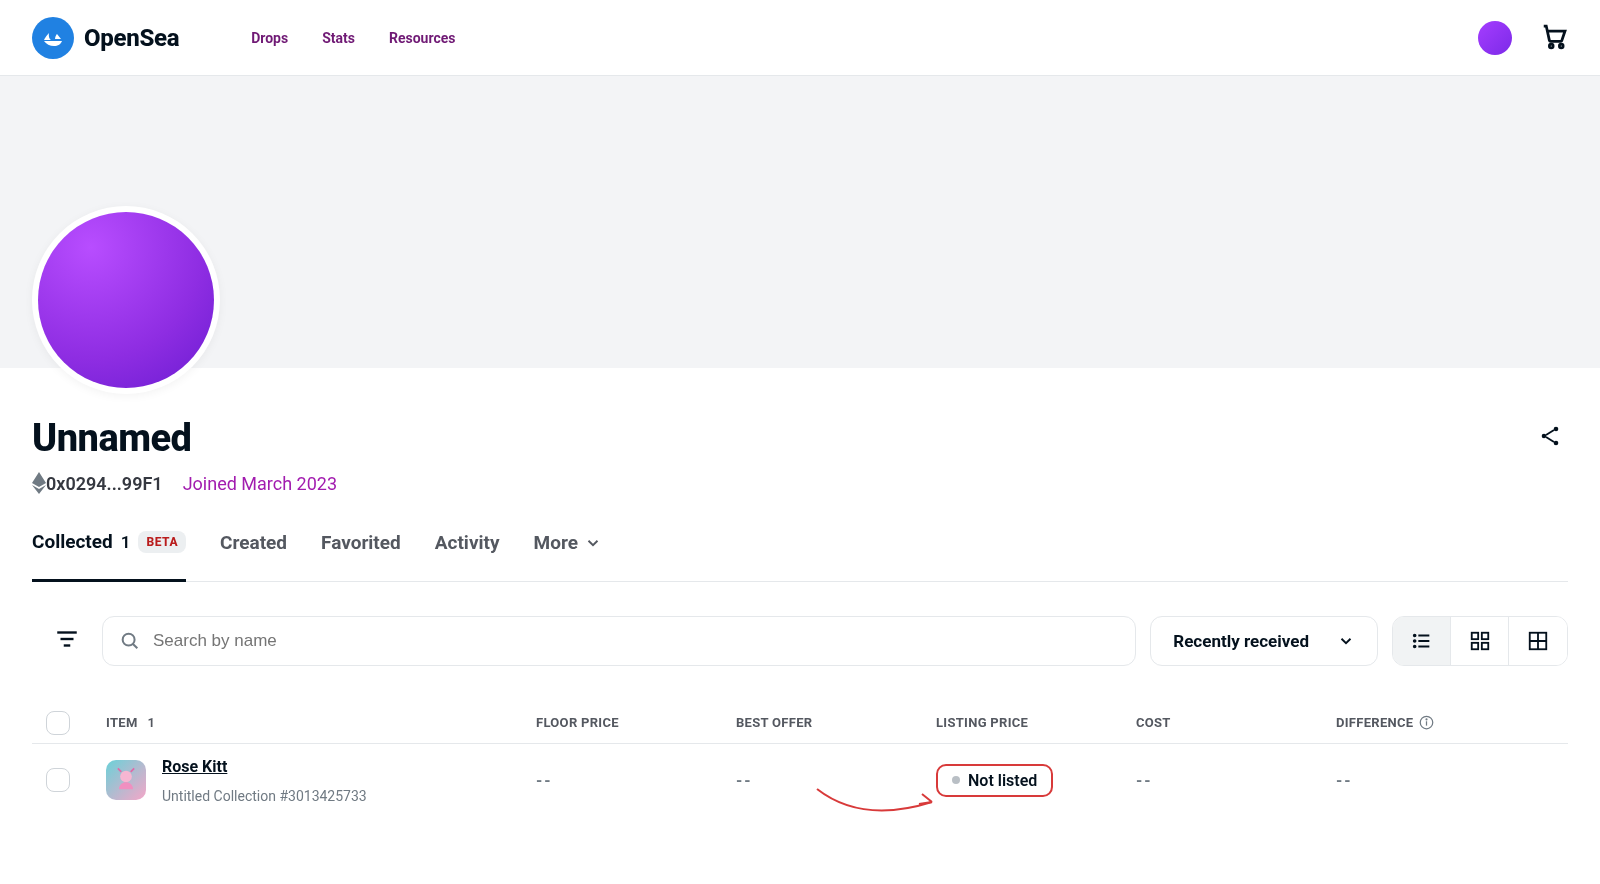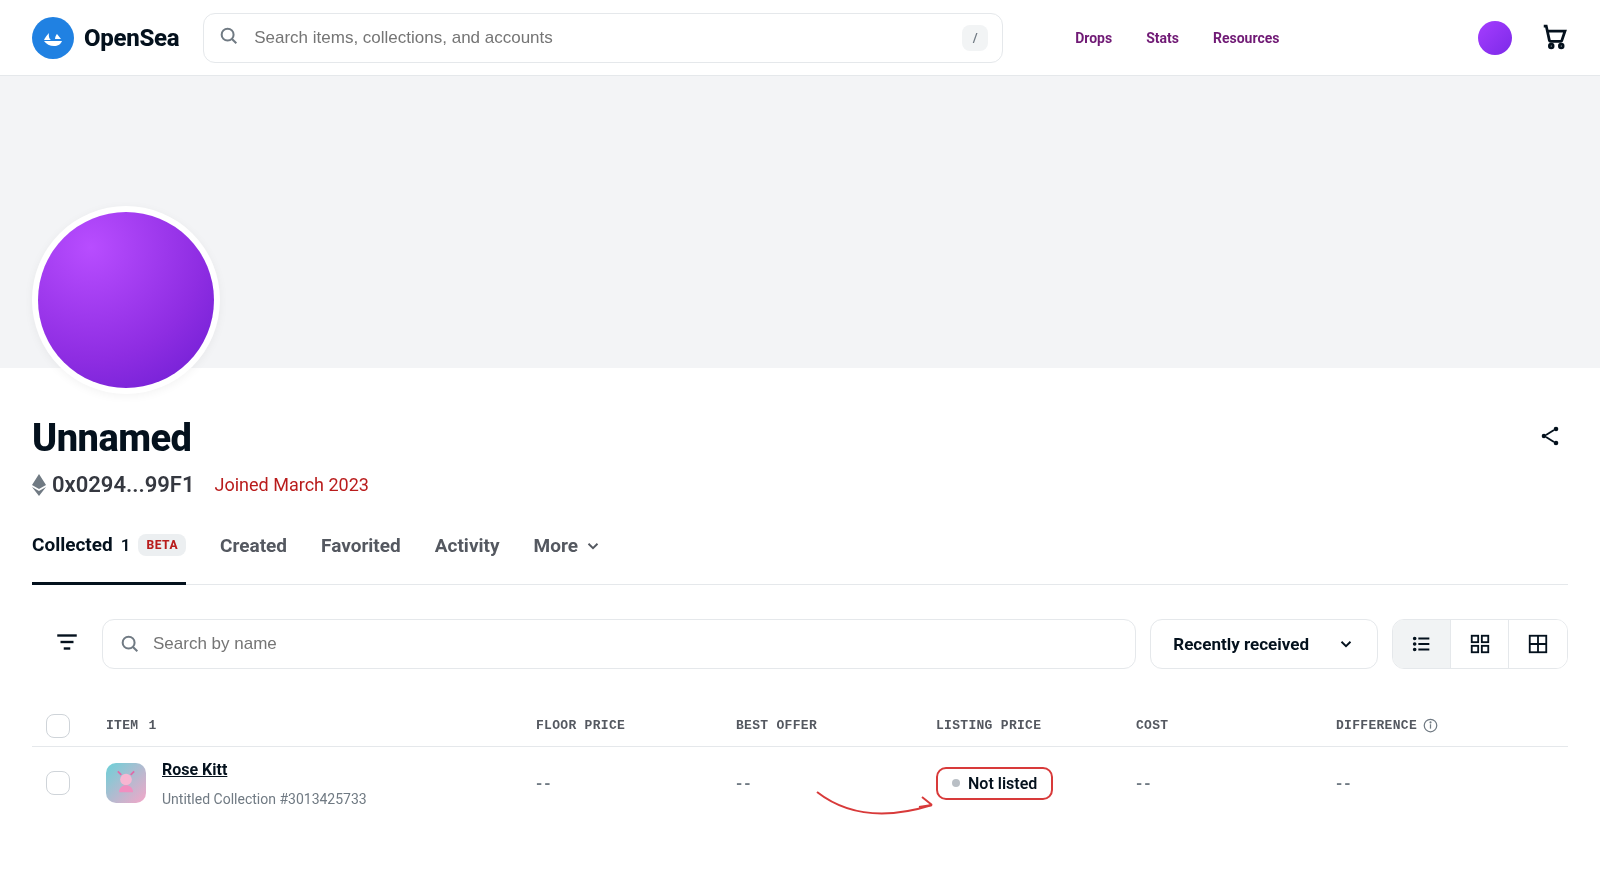--- a/index.html
+++ b/index.html
@@ -20,22 +20,22 @@
   
   .banner { height: 292px; background: #f3f4f6; position: relative; }
   
   .profile-wrap { padding: 0 32px; position: relative; }
   .avatar-lg-ring { position:absolute; top:-162px; left:32px; width:188px; height:188px; border-radius:50%; background:#fff; display:flex; align-items:center; justify-content:center; box-shadow:0 2px 10px rgba(0,0,0,.05);}
   .avatar-lg { width:176px; height:176px; border-radius:50%; background: radial-gradient(circle at 30% 20%, #b84dff 0%, #8e2de2 60%, #6a1bd1 100%); }
   .profile-header { display:flex; align-items:center; justify-content:space-between; padding-top: 48px; }
   .username { font-size: 38px; font-weight: 800; letter-spacing: -0.5px; }
   .share-btn { cursor:pointer; padding:6px; }
   .meta { display:flex; align-items:center; gap: 20px; margin-top: 12px; color:#353840; font-size:18px; }
-  .addr { display:flex; align-items:center; gap:6px; font-weight:600; font-size:22px;}
-  .joined { color:#b91c1c; }
+  .addr { display:flex; align-items:center; font-weight:600; font-size:18px;}
+  .joined { color:#a21caf; }
   .muted-icon { color:#707a83; }
   
   .tabs { display:flex; align-items:center; gap:34px; border-bottom:1px solid #e5e8eb; margin-top:36px; }
   .tab { display:flex; align-items:center; gap:8px; padding:0 0 26px 0; font-size:19px; font-weight:700; color:#545860; cursor:pointer; }
   .tab.active { color:#04111d; border-bottom:3px solid #04111d; margin-bottom:-1px; }
   .tab .count { font-weight:600; font-size:17px; }
   .beta { background:#eceff1; color:#b91c1c; font-size:12px; font-weight:800; letter-spacing:0.5px; padding:4px 8px; border-radius:8px;text-align:right; }
   .chev { margin-left:-2px; }
   
   .toolbar { display:flex; align-items:center; gap:14px; margin-top:34px; padding: 0 0 0 14px; }
@@ -44,21 +44,21 @@
   .name-search input { flex:1; border:none; outline:none; font-size:17px; color:#707a83; background:transparent;}
   .sort-btn { height:50px; border:1px solid #e5e8eb; border-radius:12px; padding:0 22px; display:flex; align-items:center; gap:28px; font-weight:700; font-size:17px; cursor:pointer;}
   .viewseg { display:flex; height:50px; border:1px solid #e5e8eb; border-radius:12px; overflow:hidden; }
   .viewseg button { width:58px; border:none; background:#fff; cursor:pointer; display:flex; align-items:center; justify-content:center; border-right:1px solid #e5e8eb;}
   .viewseg button:last-child { border-right:none;}
   .viewseg button.active { background:#f1f3f4; }
   
   .table { margin-top:36px; }
   .thead, .trow { display:grid; grid-template-columns: 60px 430px 200px 200px 200px 200px 1fr; align-items:center; padding:0 14px; }
   .thead { height:42px; border-bottom:1px solid #e5e8eb; color:#545860; font-size:13px; font-weight:700; letter-spacing:0.3px;}
-  .th { display:flex; align-items:center; gap:6px; text-transform:uppercase;font-family:Liberation Mono, monospace; }
+  .th { display:flex; align-items:center; gap:6px; text-transform:uppercase; }
   .th-count { font-weight:600; margin-left:4px;}
   .trow { height:72px; }
   .chk { width:24px; height:24px; border:1px solid #cfd4d9; border-radius:8px; background:#fff; cursor:pointer;}
   .itemcell { display:flex; align-items:center; gap:16px; }
   .thumb { width:40px; height:40px; border-radius:10px; background: linear-gradient(135deg,#6bd1d8,#f5a6c8); display:flex; align-items:center; justify-content:center;}
   .itemname { font-weight:700; font-size:16px;text-decoration:underline;}
   .itemcoll { color:#707a83; font-size:14px; margin-top:12px;}
   .pill { display:inline-flex; align-items:center; gap:8px; border:2px solid #d83a3a; border-radius:10px; padding:5px 14px; font-weight:600; font-size:16px; }
   .dot-gray { width:8px; height:8px; border-radius:50%; background:#b9bfc5; }
   .dash { color:#707a83; font-weight:700; letter-spacing:2px;}
@@ -70,30 +70,20 @@
 
 <div class="header">
   <div class="logo-wrap">
     <div class="logo-circle">
       <svg width="24" height="24" viewBox="0 0 24 24" fill="#fff">
           <path d="M3 14c2-4 5-7 5-7s-1 5 2 7H3zm0 1h18c-1 3-4 5-8 5s-8-2-10-5zm11-2c0-3 2-5 2-5l4 5h-6z"></path>
         </svg>
     </div>
     <span class="brand-name">OpenSea</span>
   </div>
-  <div class="searchbar">
-    <span class="muted-icon">
-      <svg width="22" height="22" viewBox="0 0 24 24" fill="none" stroke="#707a83" stroke-width="2.2">
-          <circle cx="10.5" cy="10.5" r="6.5"></circle>
-          <line x1="20" y1="20" x2="15.2" y2="15.2"></line>
-        </svg>
-    </span>
-    <input placeholder="Search items, collections, and accounts" style="">
-    <span class="kbd">/</span>
-  </div>
   <div class="navlinks">
     <a>Drops</a>
     <a>Stats</a>
     <a>Resources</a>
   </div>
   <div class="spacer"></div>
   <div class="avatar-sm"></div>
   <div class="cart-btn">
     <svg width="30" height="30" viewBox="0 0 24 24" fill="none" stroke="#04111d" stroke-width="2.2">
         <circle cx="9" cy="20" r="1.5"></circle>

